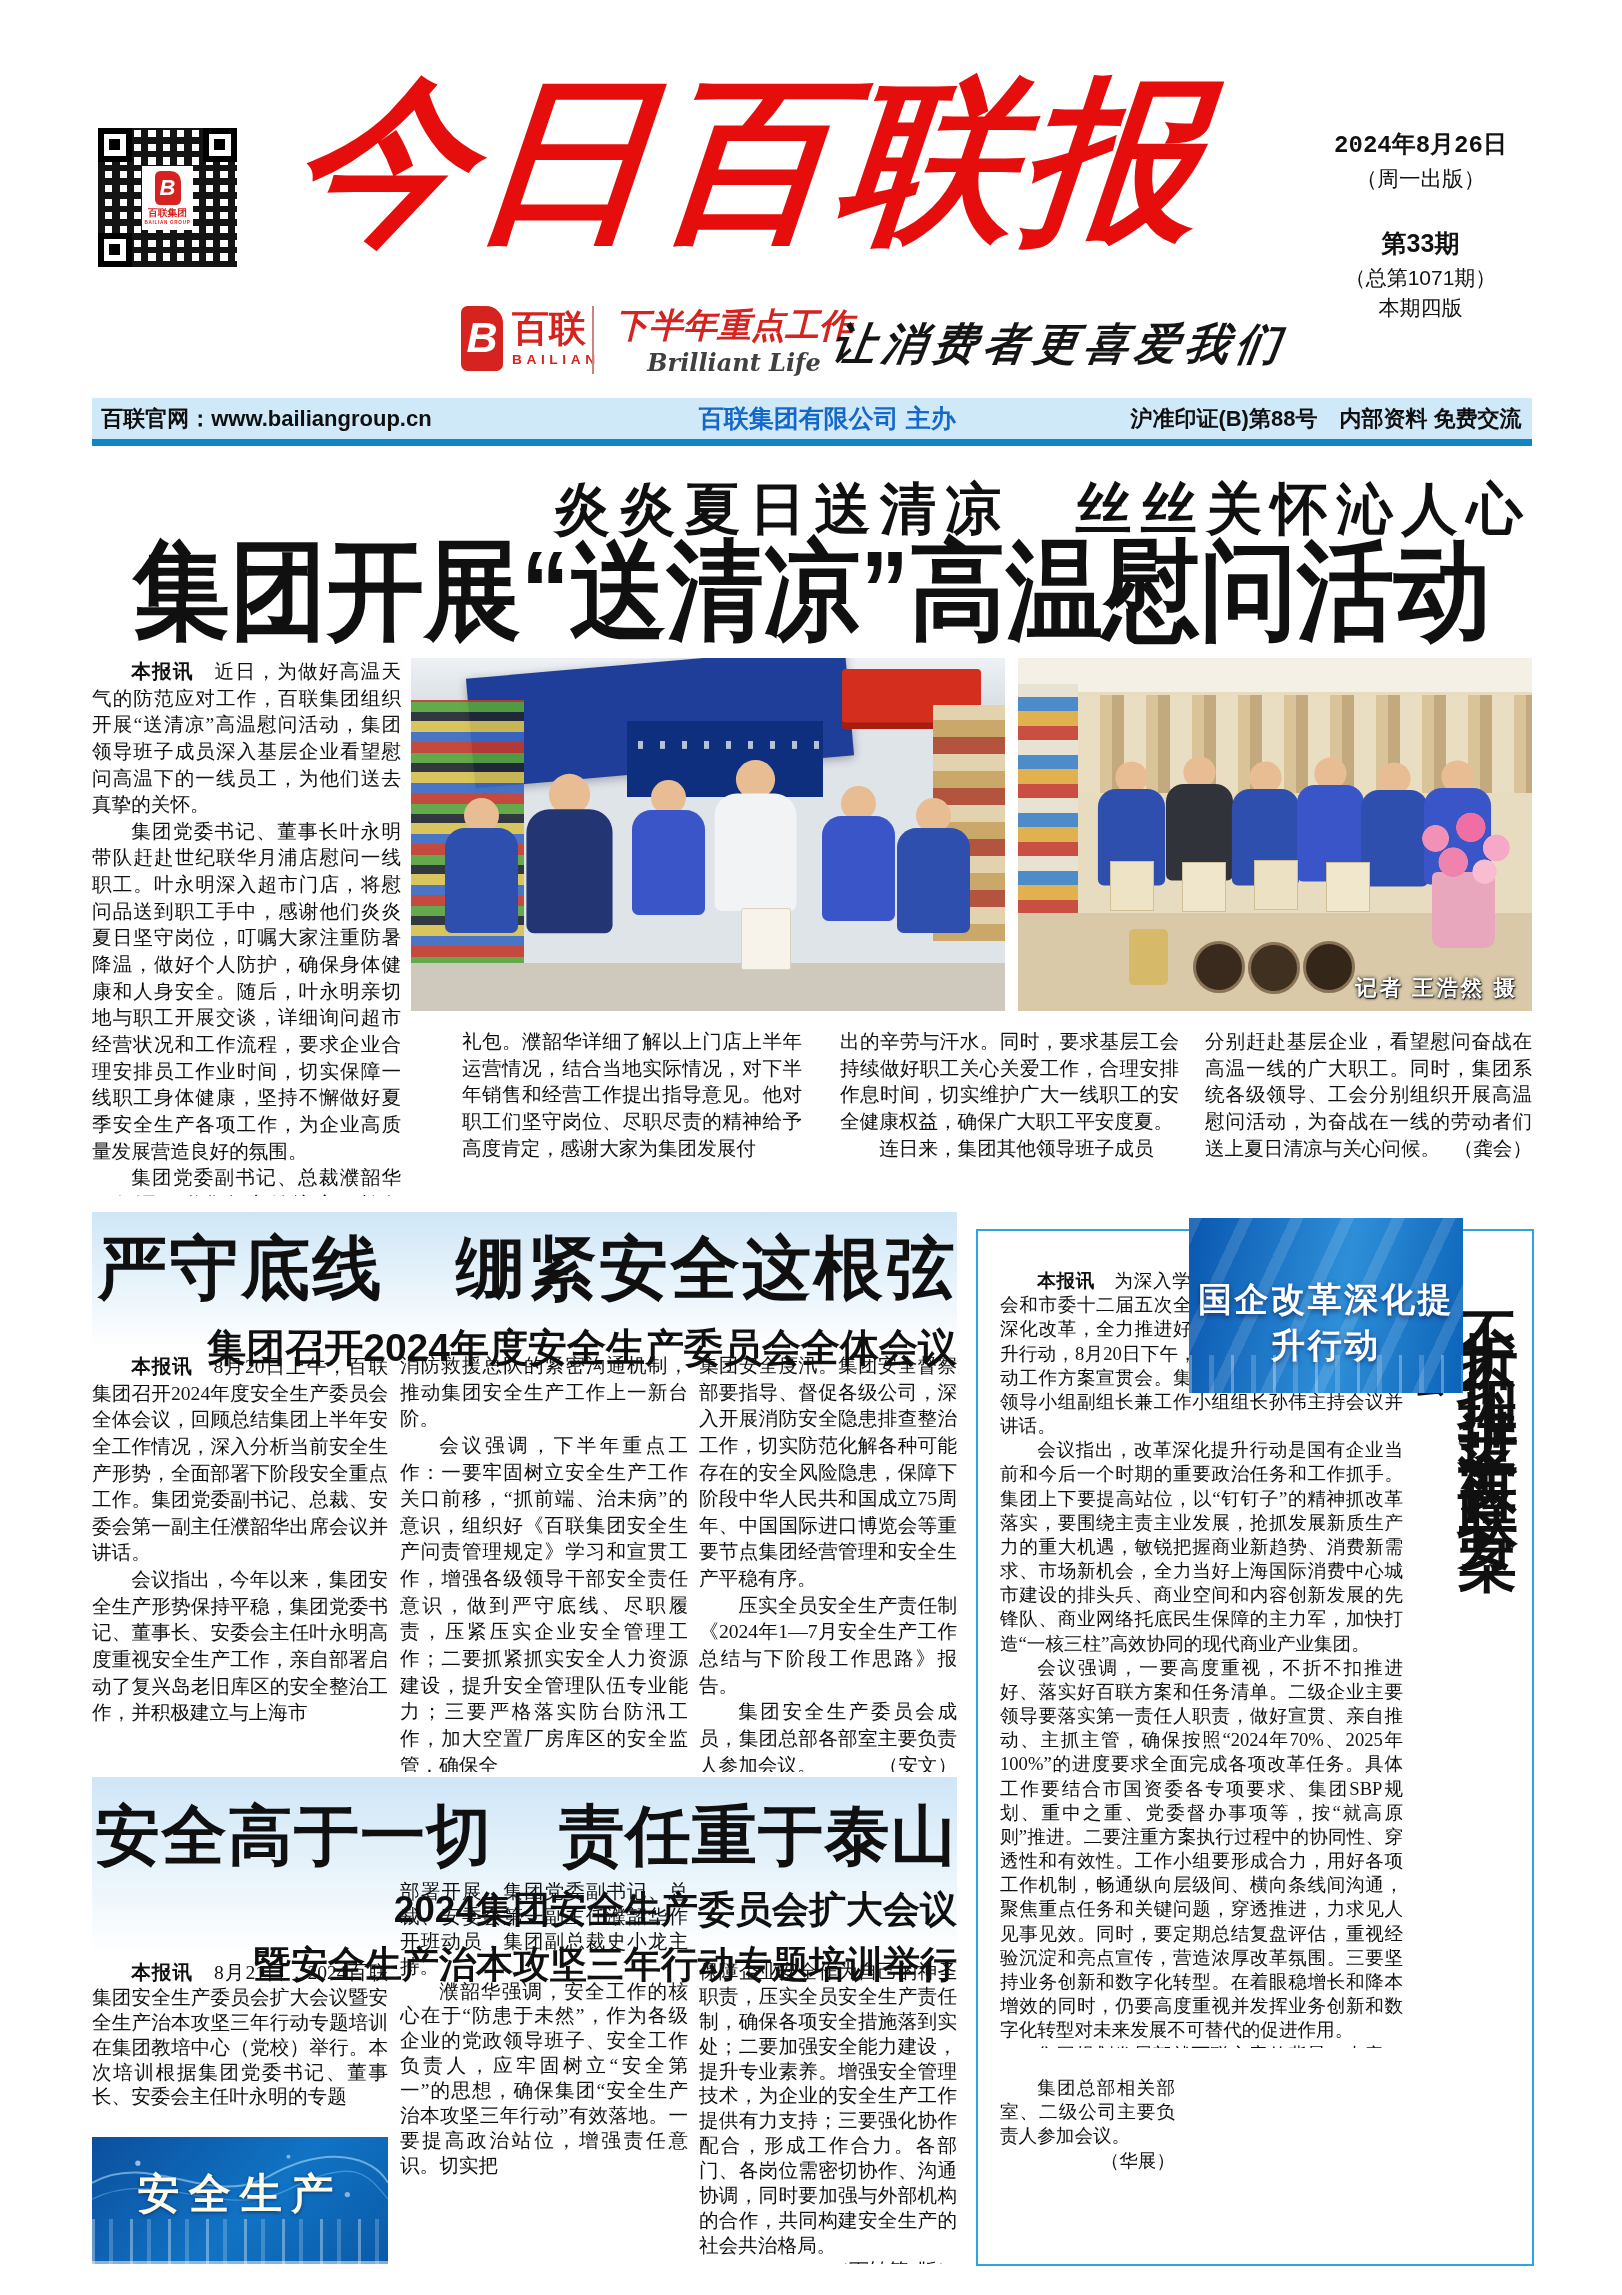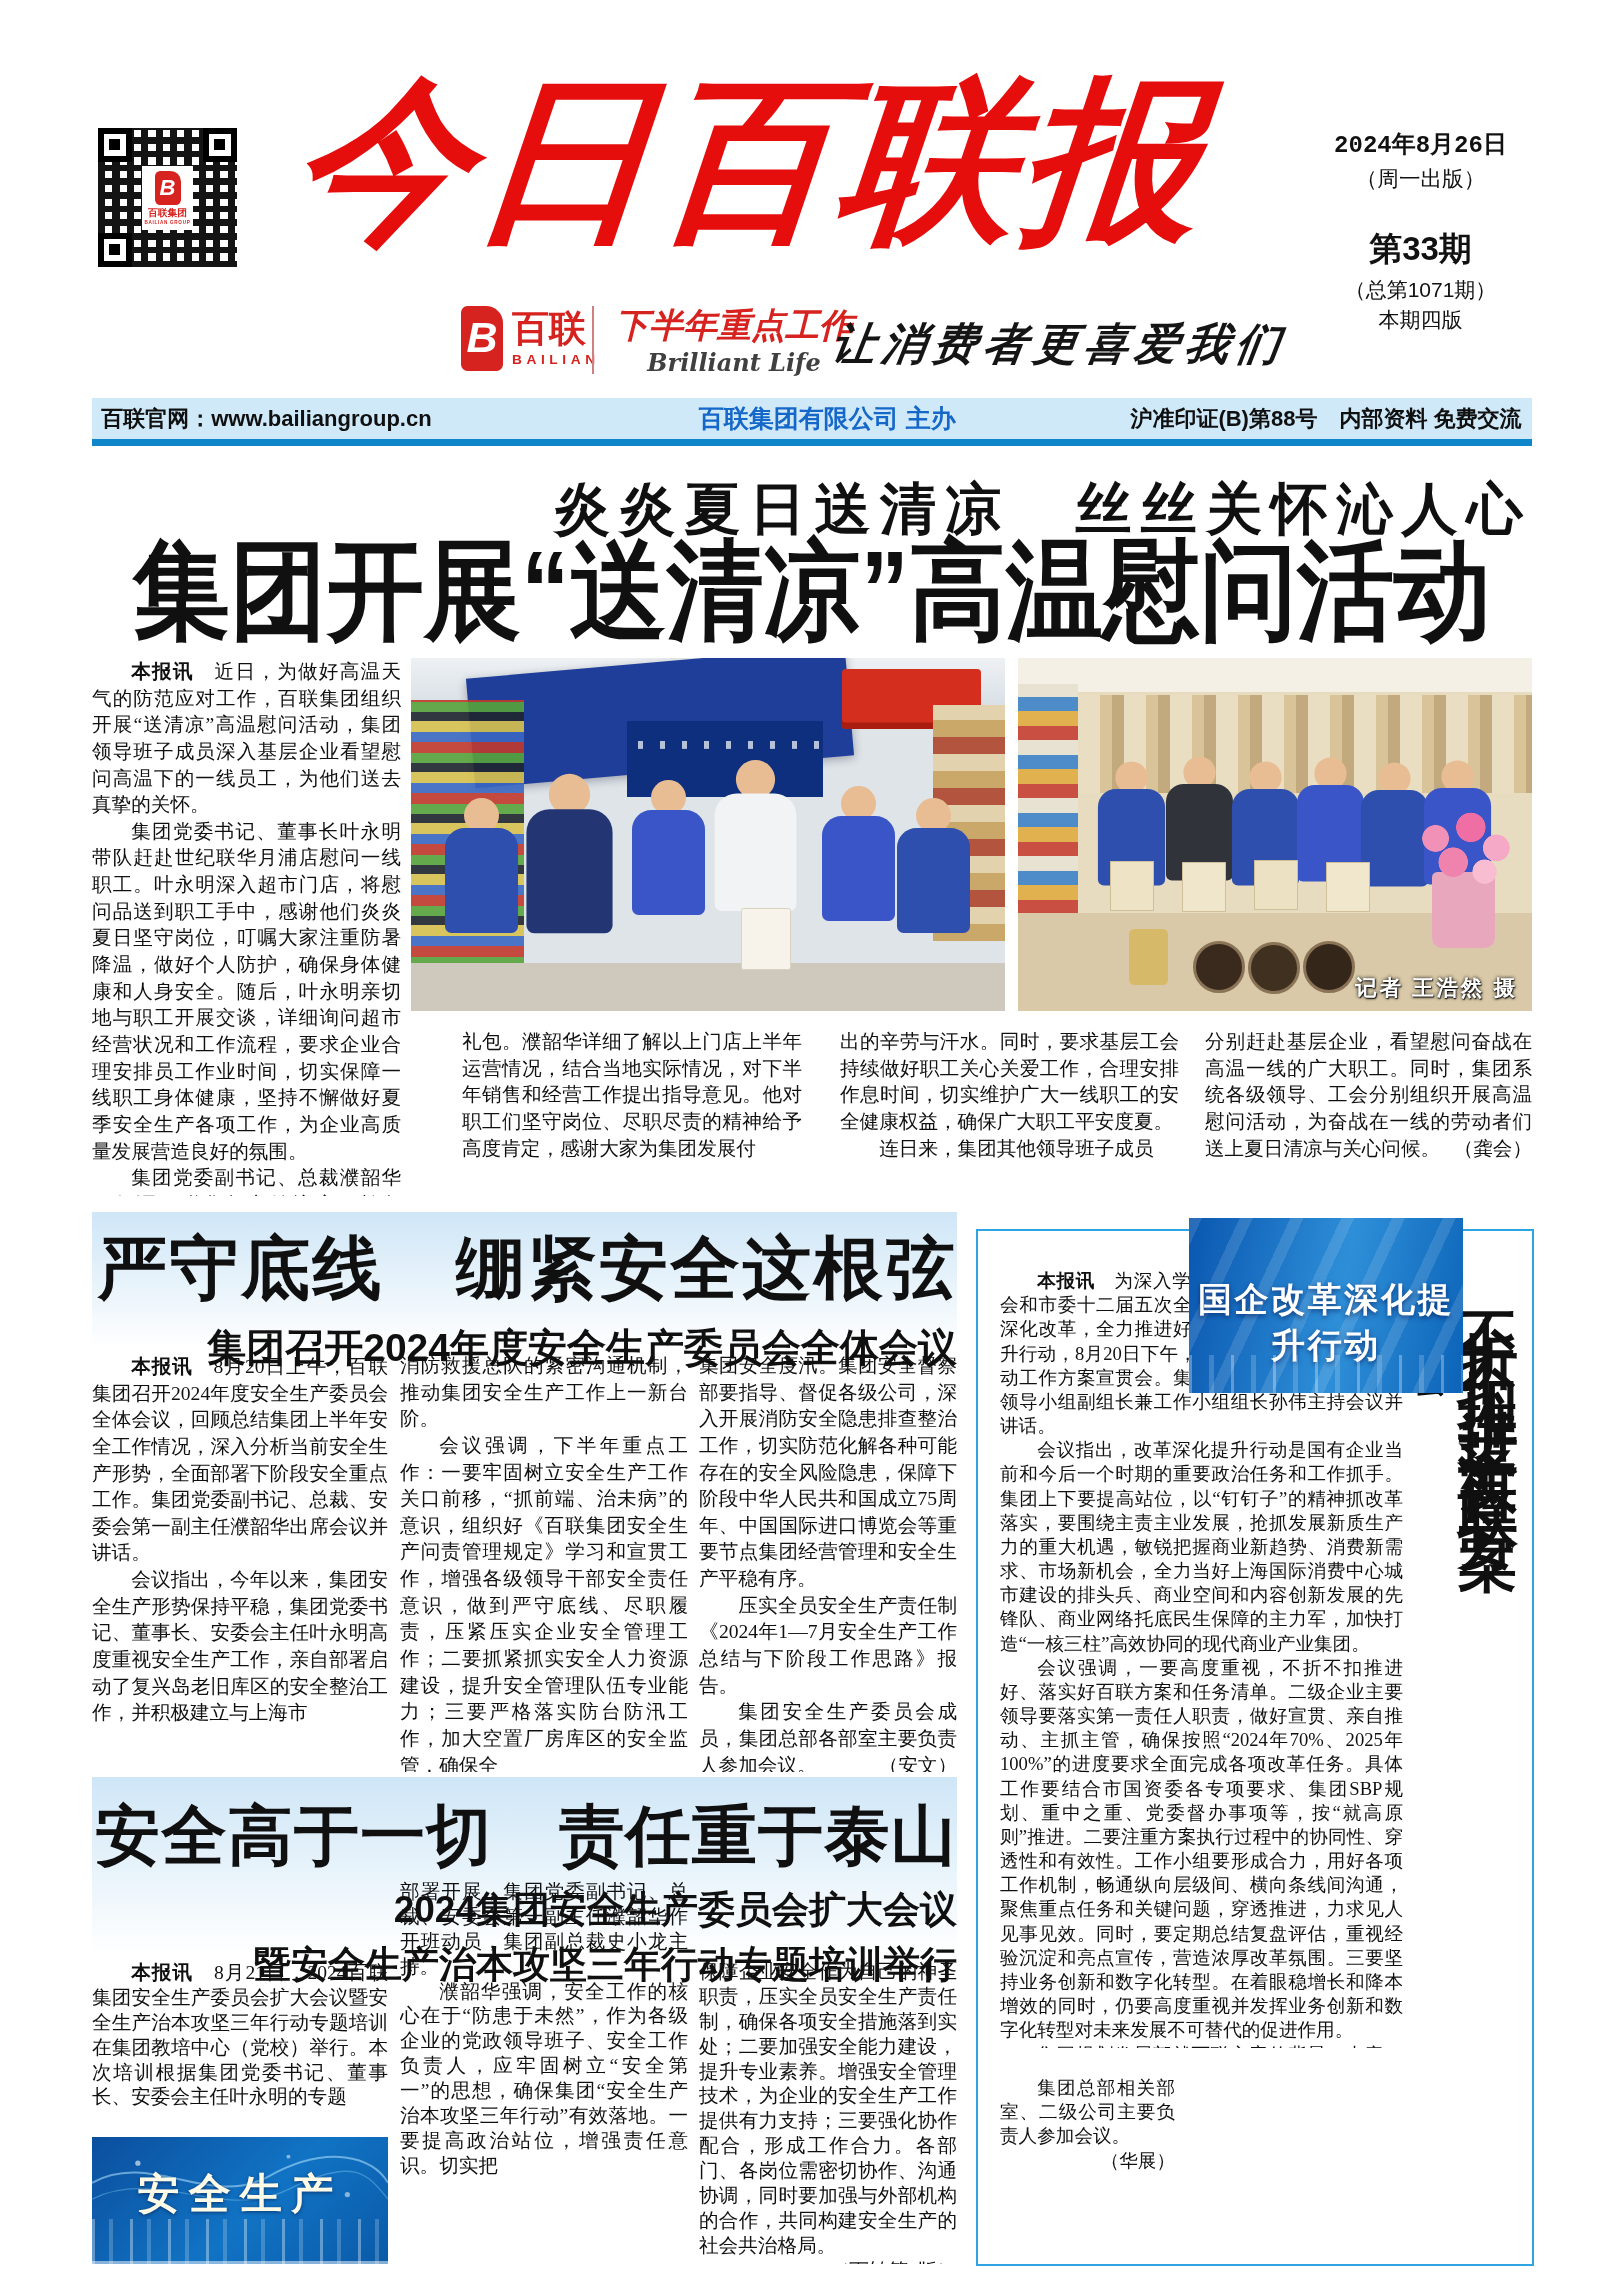--- a/index.html
+++ b/index.html
@@ -18,21 +18,21 @@
   .qr-logo{width:26px;height:34px;background:#d6231f;border-radius:5.2px 10.5px 5.2px 5.2px;color:#fff;
       font:italic 900 22px "Liberation Sans",sans-serif;line-height:34px;}
   .qr-cn{font:700 9.8px "Liberation Sans",sans-serif;color:#d6231f;margin-top:2px;}
   .qr-en{font:700 4.6px "Liberation Sans",sans-serif;color:#d6231f;letter-spacing:0.7px;}
   .masthead{font-family:"DejaVu Serif","Liberation Serif",serif;font-weight:900;font-style:italic;
       color:#e60d0d;font-size:178px;line-height:1.0;letter-spacing:3.9px;text-align:center;
       transform:skewX(-5deg);white-space:nowrap;}
   .dateblock{text-align:center;font-family:"Liberation Sans",sans-serif;color:#111;}
   .d1{font-size:24px;font-weight:700;font-family:Liberation Mono, monospace;}
   .d2{font-size:21.6px;margin-top:3.9px;}
-  .d3{font-size:33px;font-weight:700;margin-top:34px;}
+  .d3{font-size:25px;font-weight:700;margin-top:34px;}
   .d4{font-size:21px;margin-top:3.9px;}
   .d5{font-size:21px;margin-top:2.6px;}
   
   .logomark{width:42px;height:65px;background:#d6231f;border-radius:6.5px 17px 6.5px 6.5px;color:#fff;
       font:italic 900 43px "Liberation Sans",sans-serif;line-height:63px;text-align:center;}
   .logocn{font:700 37px "Liberation Sans",sans-serif;color:#d6231f;line-height:1;}
   .logoen{font:700 13.7px "Liberation Sans",sans-serif;color:#d6231f;letter-spacing:4.6px;margin-top:5.2px;}
   .vdivider{width:2px;height:68px;background:#cf8080;}
   .slogan-cn{font:italic 700 34px "DejaVu Serif",serif;color:#d6231f;line-height:1.05;}
   .slogan-en{font:italic 700 24px "DejaVu Serif",serif;color:#404040;margin-top:3.9px;text-align:center;}

